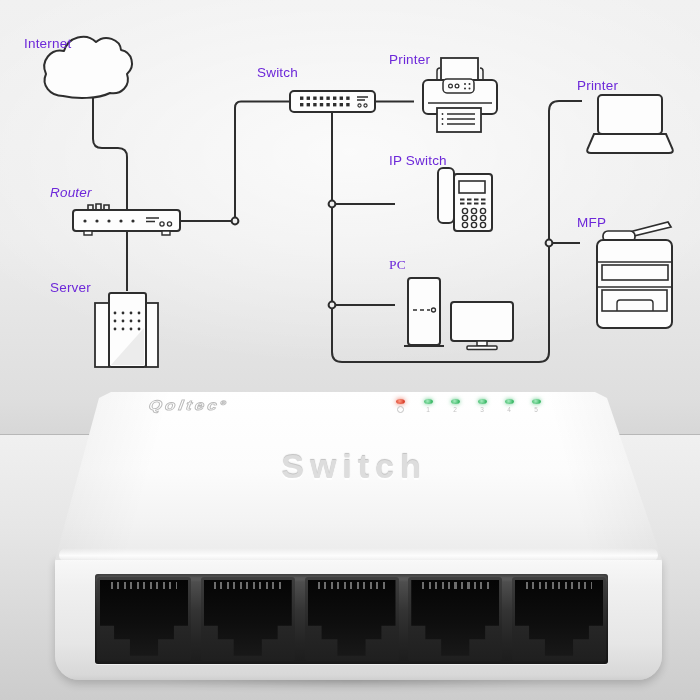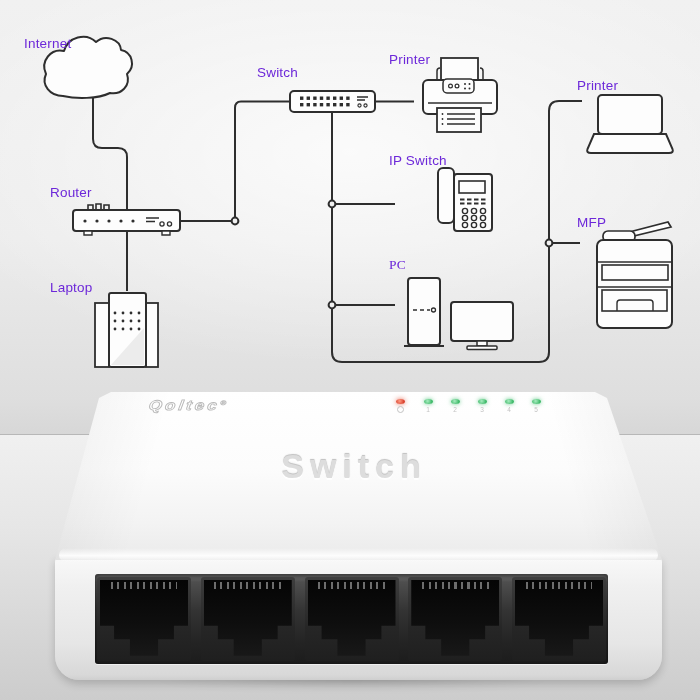--- a/index.html
+++ b/index.html
@@ -236,22 +236,22 @@
       <rect x="597" y="240" width="75" height="88" rx="6" stroke-width="2"></rect>
       <path d="M597,262 H672" stroke-width="1.5" fill="none"></path>
       <rect x="602" y="265" width="66" height="15" stroke-width="1.6"></rect>
       <path d="M597,287 H672" stroke-width="1.5" fill="none"></path>
       <rect x="602" y="290" width="65" height="21" stroke-width="1.6"></rect>
       <path d="M617,311 V303 Q617,300 620,300 H650 Q653,300 653,303 V311" stroke-width="1.4" fill="none"></path>
     </g>
   </svg>
 
   <div class="diag-label" style="left:24px;top:36px;">Internet</div>
-  <div class="diag-label" style="left:50px;top:185px;">Router</div>
-  <div class="diag-label" style="left:50px;top:280px;">Laptop</div>
+  <div class="diag-label" style="left:50px;top:185px;font-style:italic;">Router</div>
+  <div class="diag-label" style="left:50px;top:280px;">Server</div>
   <div class="diag-label" style="left:257px;top:65px;">Switch</div>
   <div class="diag-label" style="left:389px;top:52px;">Printer</div>
   <div class="diag-label" style="left:389px;top:153px;">IP Switch</div>
   <div class="diag-label" style="left:389px;top:257px;font-family:Liberation Serif, serif;">PC</div>
   <div class="diag-label" style="left:577px;top:78px;">Printer</div>
   <div class="diag-label" style="left:577px;top:215px;">MFP</div>
 
   <div class="device-shadow"></div>
   <div class="device">
     <div class="device-front"></div>

